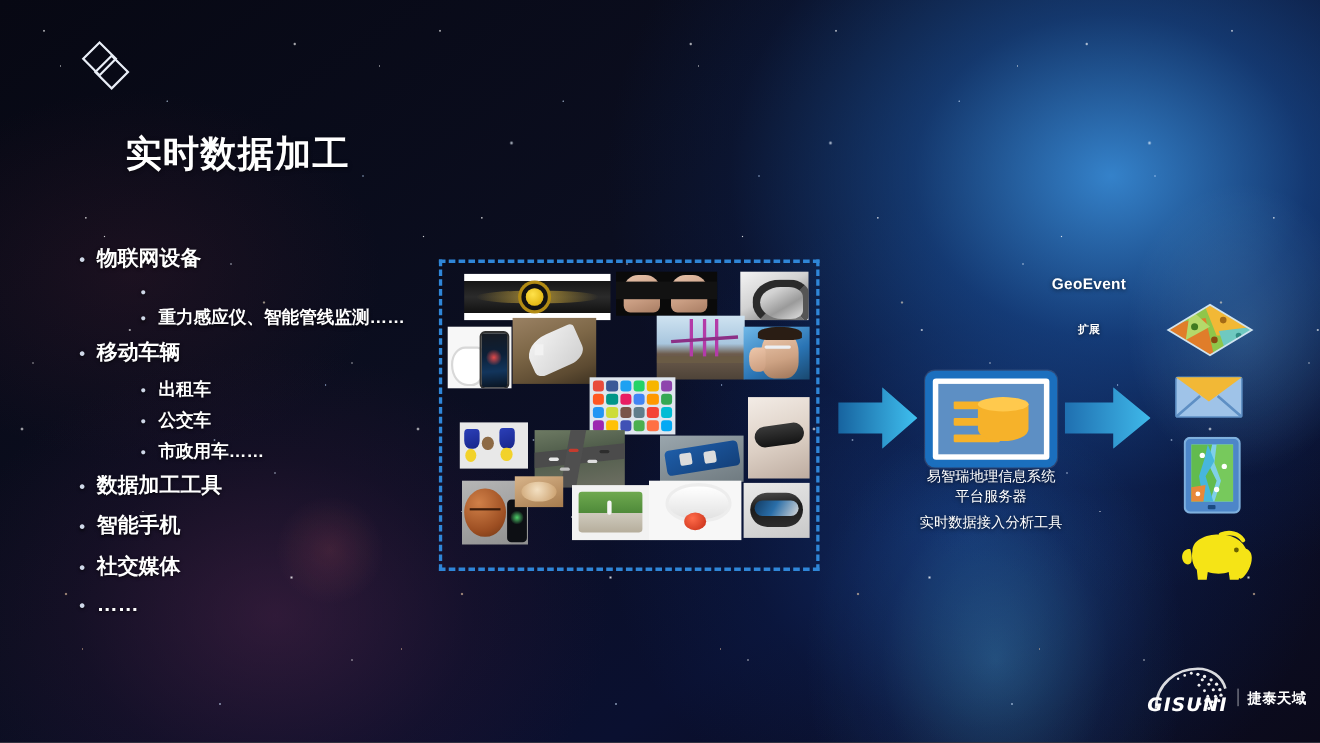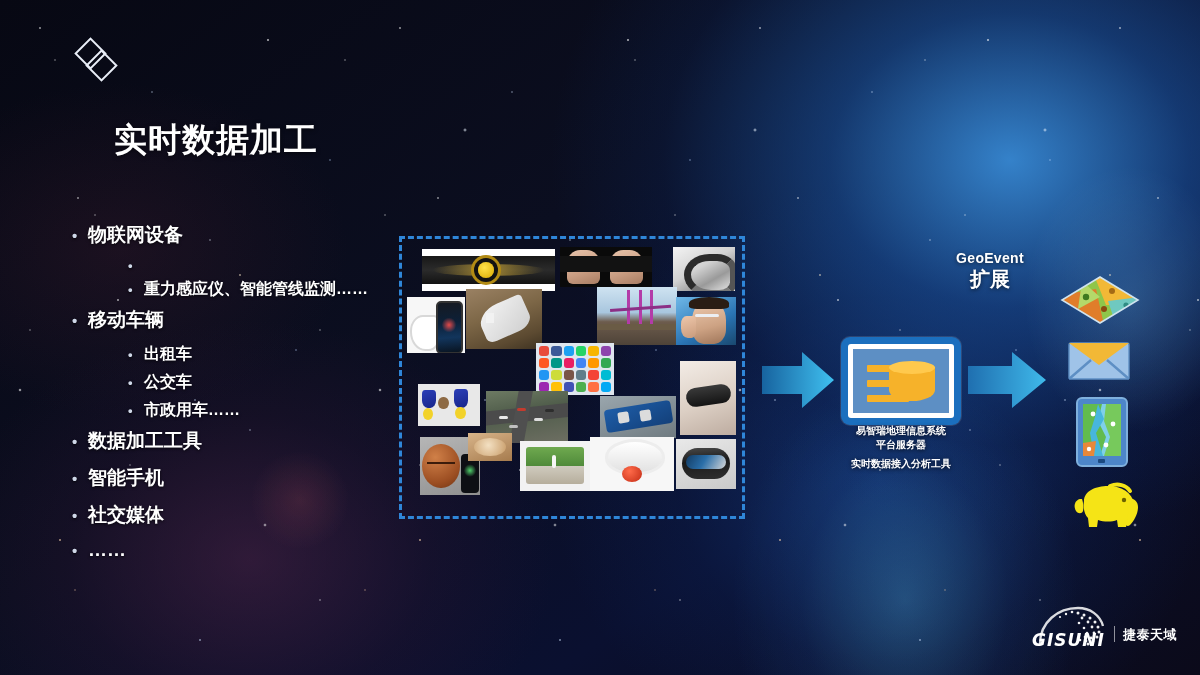--- a/index.html
+++ b/index.html
@@ -195,51 +195,51 @@
   
   .arrow{position:absolute;}
   .arrow svg{display:block;}
 
   
   .geoevent{
     position:absolute;left:895px;top:250px;width:190px;text-align:center;
     color:#ffffff;font-weight:700;line-height:1.22;text-shadow:0 1px 4px rgba(0,0,0,.6);
   }
   .geoevent .l1{font-size:14px;letter-spacing:.3px;}
-  .geoevent .l2{font-size:20px;}
+  .geoevent .l2{font-size:10px;margin-top:28px;}
 
   
   .server-icon{position:absolute;left:841px;top:337px;width:120px;height:88px;}
   .server-icon .outer{
     position:absolute;inset:0;border-radius:9px;background:#1b6fbe;
     box-shadow:0 0 0 1px rgba(255,255,255,.12);
   }
   .server-icon .white{position:absolute;left:7px;top:7px;right:7px;bottom:7px;background:#ffffff;border-radius:3px;}
   .server-icon .screen{position:absolute;left:12px;top:12px;right:12px;bottom:12px;background:#5d8fc4;}
   .server-icon .bars{position:absolute;left:14px;top:16px;width:42px;}
   .server-icon .bars i{display:block;height:7px;background:#f6b22a;margin-bottom:8px;border-radius:1px;}
   .server-icon .db{position:absolute;right:14px;top:12px;width:46px;height:42px;}
   .server-icon .db .cyl{position:absolute;left:0;top:6px;width:46px;height:34px;background:#f6b22a;border-radius:0 0 23px 23px/0 0 11px 11px;}
   .server-icon .db .topc{position:absolute;left:0;top:0;width:46px;height:13px;background:#ffc94d;border-radius:50%;}
 
   .server-caption{
     position:absolute;left:796px;top:424px;width:210px;text-align:center;
-    color:#fff;font-weight:700;font-size:10px;line-height:1.42;
+    color:#fff;font-weight:400;font-size:13px;line-height:1.42;
     text-shadow:0 1px 4px rgba(0,0,0,.75);
   }
   .server-caption .gap{display:block;height:5px;}
 
   
   .right-icons{position:absolute;left:1060px;top:275px;width:80px;}
   .ri{position:relative;margin-bottom:14px;}
   .ri svg{display:block;}
 
   
   .logo{position:absolute;left:1032px;top:604px;display:flex;align-items:flex-end;gap:8px;}
-  .logo .mark{position:relative;width:74px;height:44px;}
+  .logo .mark{position:relative;width:74px;height:44px;margin-left:11px;}
   .logo .word{font-size:13px;font-weight:700;color:#fff;letter-spacing:.5px;padding-bottom:4px;}
   .logo .divider{width:1px;height:16px;background:rgba(255,255,255,.55);margin-bottom:6px;}
   .logo .gis{
     position:absolute;left:0;bottom:0;font-size:17px;font-weight:800;font-style:italic;
     color:#fff;letter-spacing:1px;font-family:"DejaVu Sans",sans-serif;
   }
 </style>
 </head>
 <body>
 

